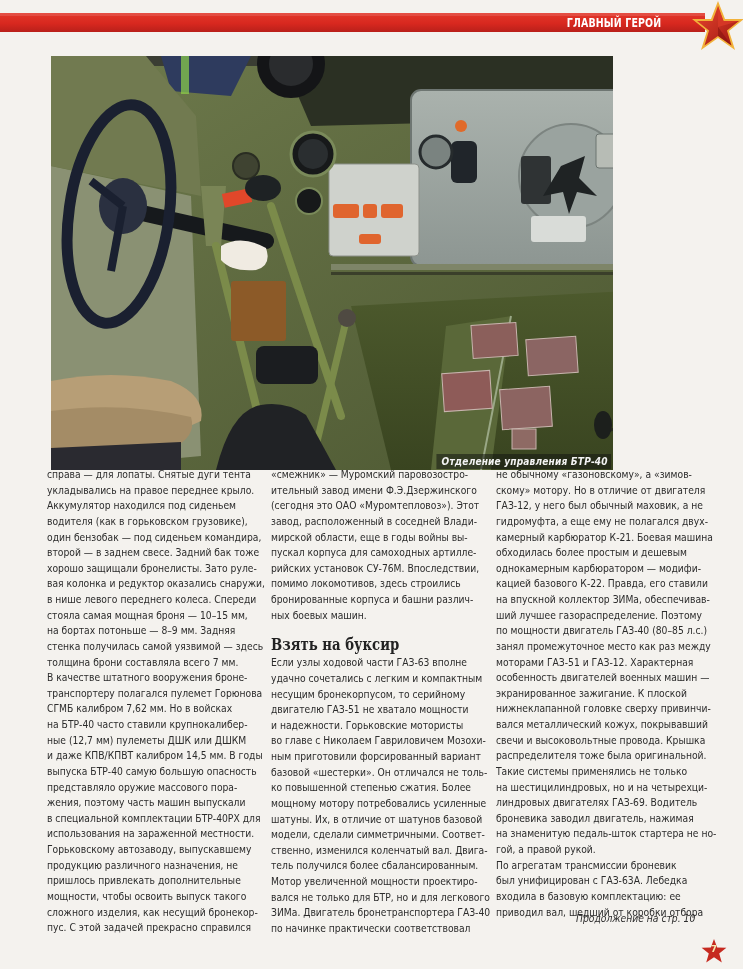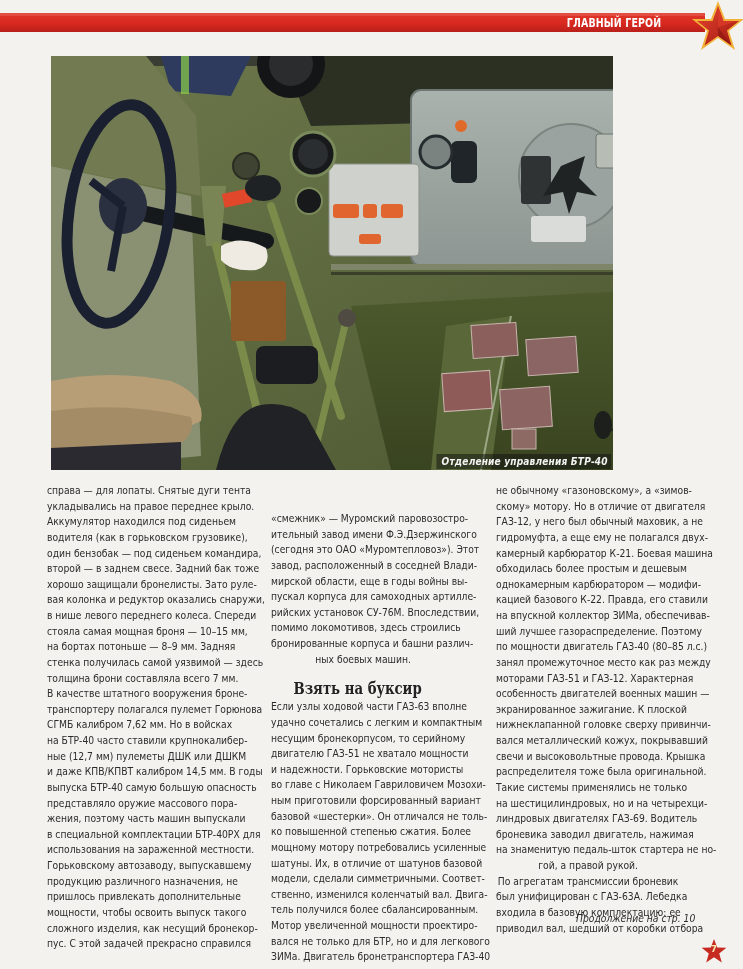--- a/index.html
+++ b/index.html
@@ -33,28 +33,27 @@
     .photo svg { position:absolute; left:0; top:0; }
     .photo-caption {
       position:absolute; right:2px; bottom:1px;
       font-family:"DejaVu Sans", sans-serif; font-style:italic; font-weight:bold;
       font-size:10.5px; color:#f3f3f3; background:rgba(20,22,18,0.55);
       padding:1px 4px 2px 6px; transform:scaleX(0.86); transform-origin:right center;
       letter-spacing:0.2px;
     }
 
     .col {
-      position:absolute; top:483px; width:222px;
+      position:absolute; top:467px; width:222px;
       font-family:"DejaVu Sans", sans-serif; font-size:11.1px; line-height:15.62px;
       color:#2b2b2b;
-      text-align:center;
     }
     .col .line { display:block; white-space:nowrap; transform-origin:left center; transform:scaleX(0.83); }
     .col1 { left:47px; }
-    .col2 { left:271px;margin-top:28px; }
+    .col2 { left:271px; }
     .col3 { left:496px; }
     .subhead {
       display:block; font-family:"DejaVu Serif", serif; font-weight:bold;
       font-size:17px; line-height:20px; color:#222; margin:11px 0 1px 0;
       transform:scaleX(0.78); transform-origin:left center; white-space:nowrap;
     }
     .continued {
       position:absolute; left:576px; top:912px;
       font-family:"DejaVu Sans", sans-serif; font-style:italic; font-size:11.1px;
       color:#2b2b2b; transform:scaleX(0.83); transform-origin:left center; white-space:nowrap;

